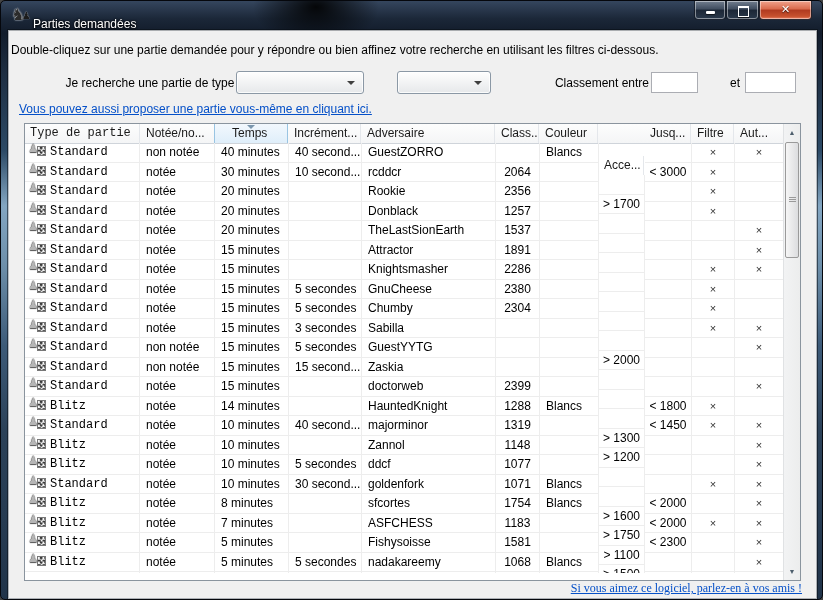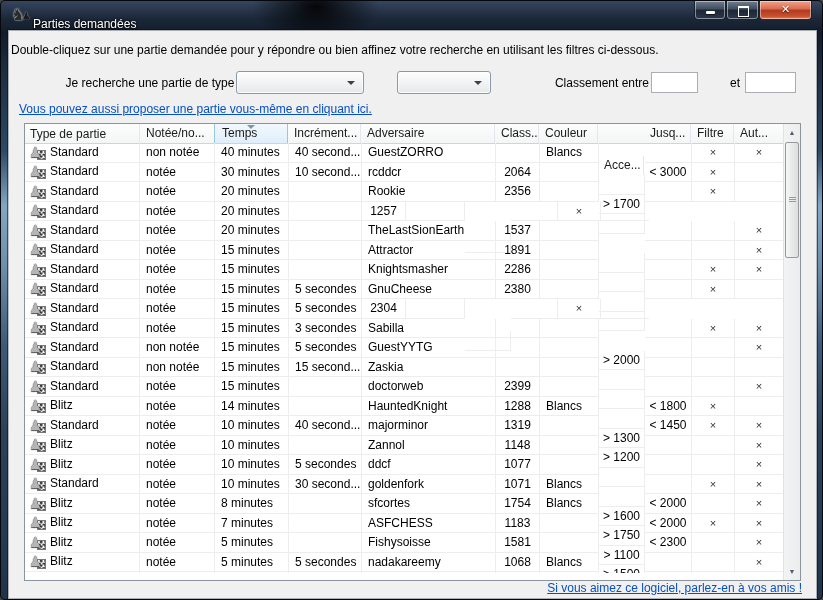--- a/index.html
+++ b/index.html
@@ -33,32 +33,32 @@
     background:linear-gradient(180deg,#fefefe,#f2f3f4 50%,#e6e8ea);box-shadow:inset 0 0 0 1px rgba(255,255,255,0.8);}
   .combo1{left:227px;width:128px;}
   .combo2{left:388px;width:94px;}
   .combo .cval{position:absolute;left:6px;top:3px;line-height:16px;}
   .combo .arrow{position:absolute;right:8px;top:9px;width:0;height:0;border-left:4px solid transparent;border-right:4px solid transparent;border-top:4px solid #404040;}
   .rating-input{position:absolute;top:41px;height:21px;box-sizing:border-box;border:1px solid #abadb3;background:#fff;font-family:inherit;font-size:12px;padding:0 3px;}
   .inp1{left:642px;width:47px;}
   .inp2{left:736px;width:51px;}
   a.link{color:#0550c8;text-decoration:underline;cursor:pointer;}
   .propose-link{position:absolute;left:10px;top:71px;}
-  .share-link{position:absolute;right:14px;top:550px;}
+  .share-link{position:absolute;right:14px;top:550px;font-family:Liberation Serif, serif;}
   
   .table{position:absolute;left:15px;top:92px;width:777px;height:458px;box-sizing:border-box;border:1px solid #8a949e;background:#fff;overflow:hidden;}
   .header-row{position:absolute;left:0;top:0;width:758px;height:19px;display:flex;background:linear-gradient(180deg,#fdfdfd,#f4f5f6);border-bottom:1px solid #cfd4da;}
   .hcell{box-sizing:border-box;height:19px;line-height:18px;padding-left:6px;white-space:nowrap;overflow:hidden;border-right:1px solid #e4e7eb;position:relative;color:#1a1a1a;cursor:pointer;}
-  .hcell.sorted{background:linear-gradient(180deg,#f2f8fd,#dfeefa);border-left:1px solid #99c4e2;border-right:1px solid #99c4e2;margin-left:-1px;padding-left:7px;}
+  .hcell.sorted{background:linear-gradient(180deg,#f2f8fd,#dfeefa);border-left:1px solid #99c4e2;border-right:1px solid #99c4e2;margin-left:-1px;padding-left:17px;}
   .sort-arrow{position:absolute;left:50%;top:1px;margin-left:-4px;width:0;height:0;border-left:4px solid transparent;border-right:4px solid transparent;border-top:4px solid #7a96ad;}
   .tbody{position:absolute;left:0;top:19px;width:758px;height:430px;overflow:hidden;}
   .row{display:flex;height:19.5px;cursor:pointer;}
   .cell{box-sizing:border-box;height:19.5px;line-height:19px;padding-left:6px;white-space:nowrap;overflow:hidden;border-right:1px solid #ededed;border-bottom:1px solid #ededed;}
   .cell.ctr{text-align:center;padding-left:0;}
-  .c0{width:115px;display:flex;align-items:flex-end;padding-left:5px;}
+  .c0{width:115px;display:flex;align-items:flex-start;padding-left:5px;font-family:Liberation Mono, monospace;}
   .c1{width:75px;} .c2{width:74px;} .c3{width:73px;} .c4{width:134px;}
   .c5{width:44px;} .c6{width:59px;} .c7{width:46px;margin-top:32px;} .c8{width:47px;}
   .c9{width:43px;} .c10{width:48px;border-right:none;}
   .xmark{font-size:11px;color:#333;}
   
   .picon{position:relative;flex:none;width:16px;height:15px;margin-right:4px;}
   .picon .board{position:absolute;right:0;top:3px;width:9px;height:10px;
     background:repeating-conic-gradient(#3b3b3b 0% 25%, #f4f4f4 0% 50%);background-size:4.5px 4.5px;border:1px solid #777;box-sizing:border-box;}
   .picon .pawn{position:absolute;left:-1px;top:-3px;font-size:14px;line-height:16px;color:#b5b5b5;text-shadow:0 0 1px #444,0 1px 1px #555;}
   
@@ -188,20 +188,21 @@
             <div class="cell c0">
               <span class="picon">
                 <span class="board"></span>
                 <span class="pawn">♟</span>
               </span>
               <span>Standard</span>
             </div>
             <div class="cell c1">notée</div>
             <div class="cell c2">20 minutes</div>
             <div class="cell c3"></div>
+            <div class="cell c4">Donblack</div>
             <div class="cell c5 ctr">1257</div>
             <div class="cell c6"></div>
             <div class="cell c7 ctr"></div>
             <div class="cell c8 ctr"></div>
             <div class="cell c9 ctr"><span class="xmark">×</span></div>
             <div class="cell c10 ctr"><span class="xmark"></span></div>
           </div>
           <div class="row">
             <div class="cell c0">
               <span class="picon">
@@ -282,20 +283,21 @@
             <div class="cell c0">
               <span class="picon">
                 <span class="board"></span>
                 <span class="pawn">♟</span>
               </span>
               <span>Standard</span>
             </div>
             <div class="cell c1">notée</div>
             <div class="cell c2">15 minutes</div>
             <div class="cell c3">5 secondes</div>
+            <div class="cell c4">Chumby</div>
             <div class="cell c5 ctr">2304</div>
             <div class="cell c6"></div>
             <div class="cell c7 ctr"></div>
             <div class="cell c8 ctr"></div>
             <div class="cell c9 ctr"><span class="xmark">×</span></div>
             <div class="cell c10 ctr"><span class="xmark"></span></div>
           </div>
           <div class="row">
             <div class="cell c0">
               <span class="picon">

